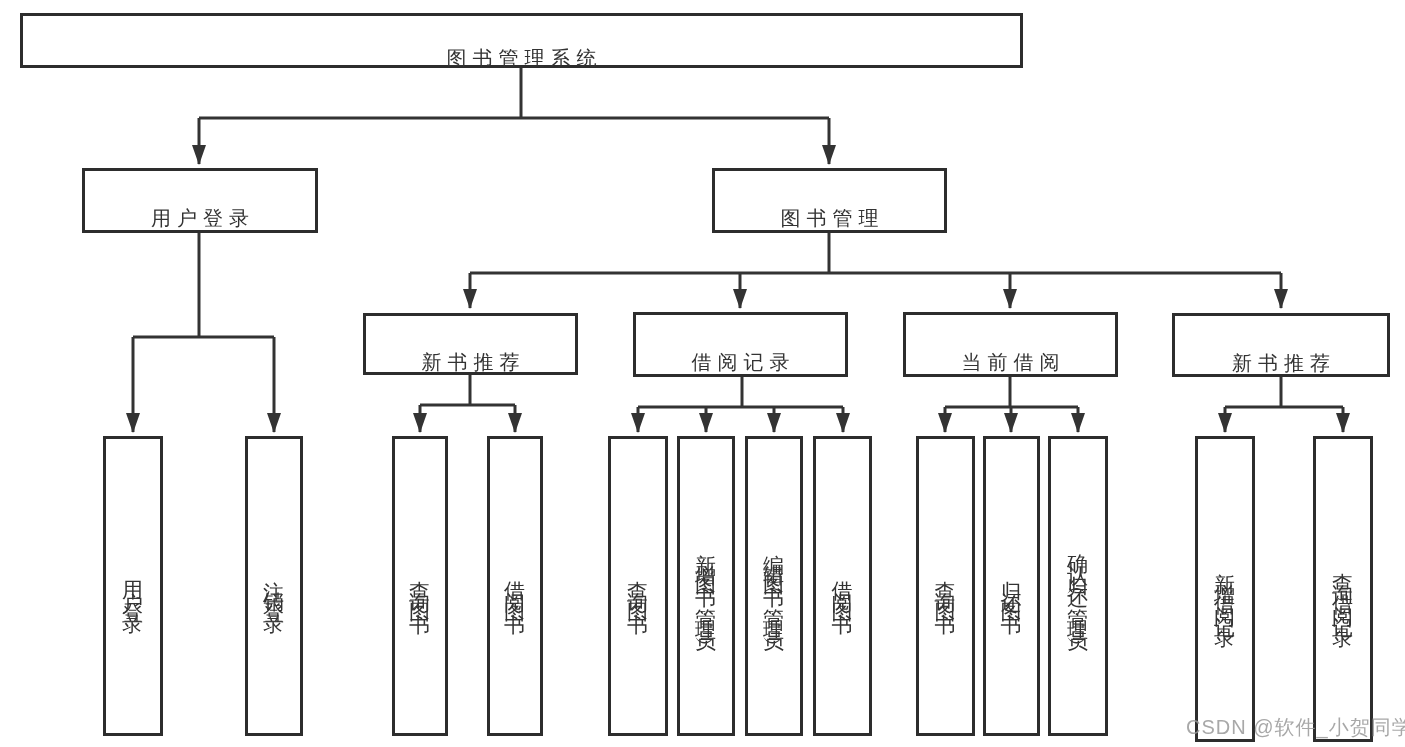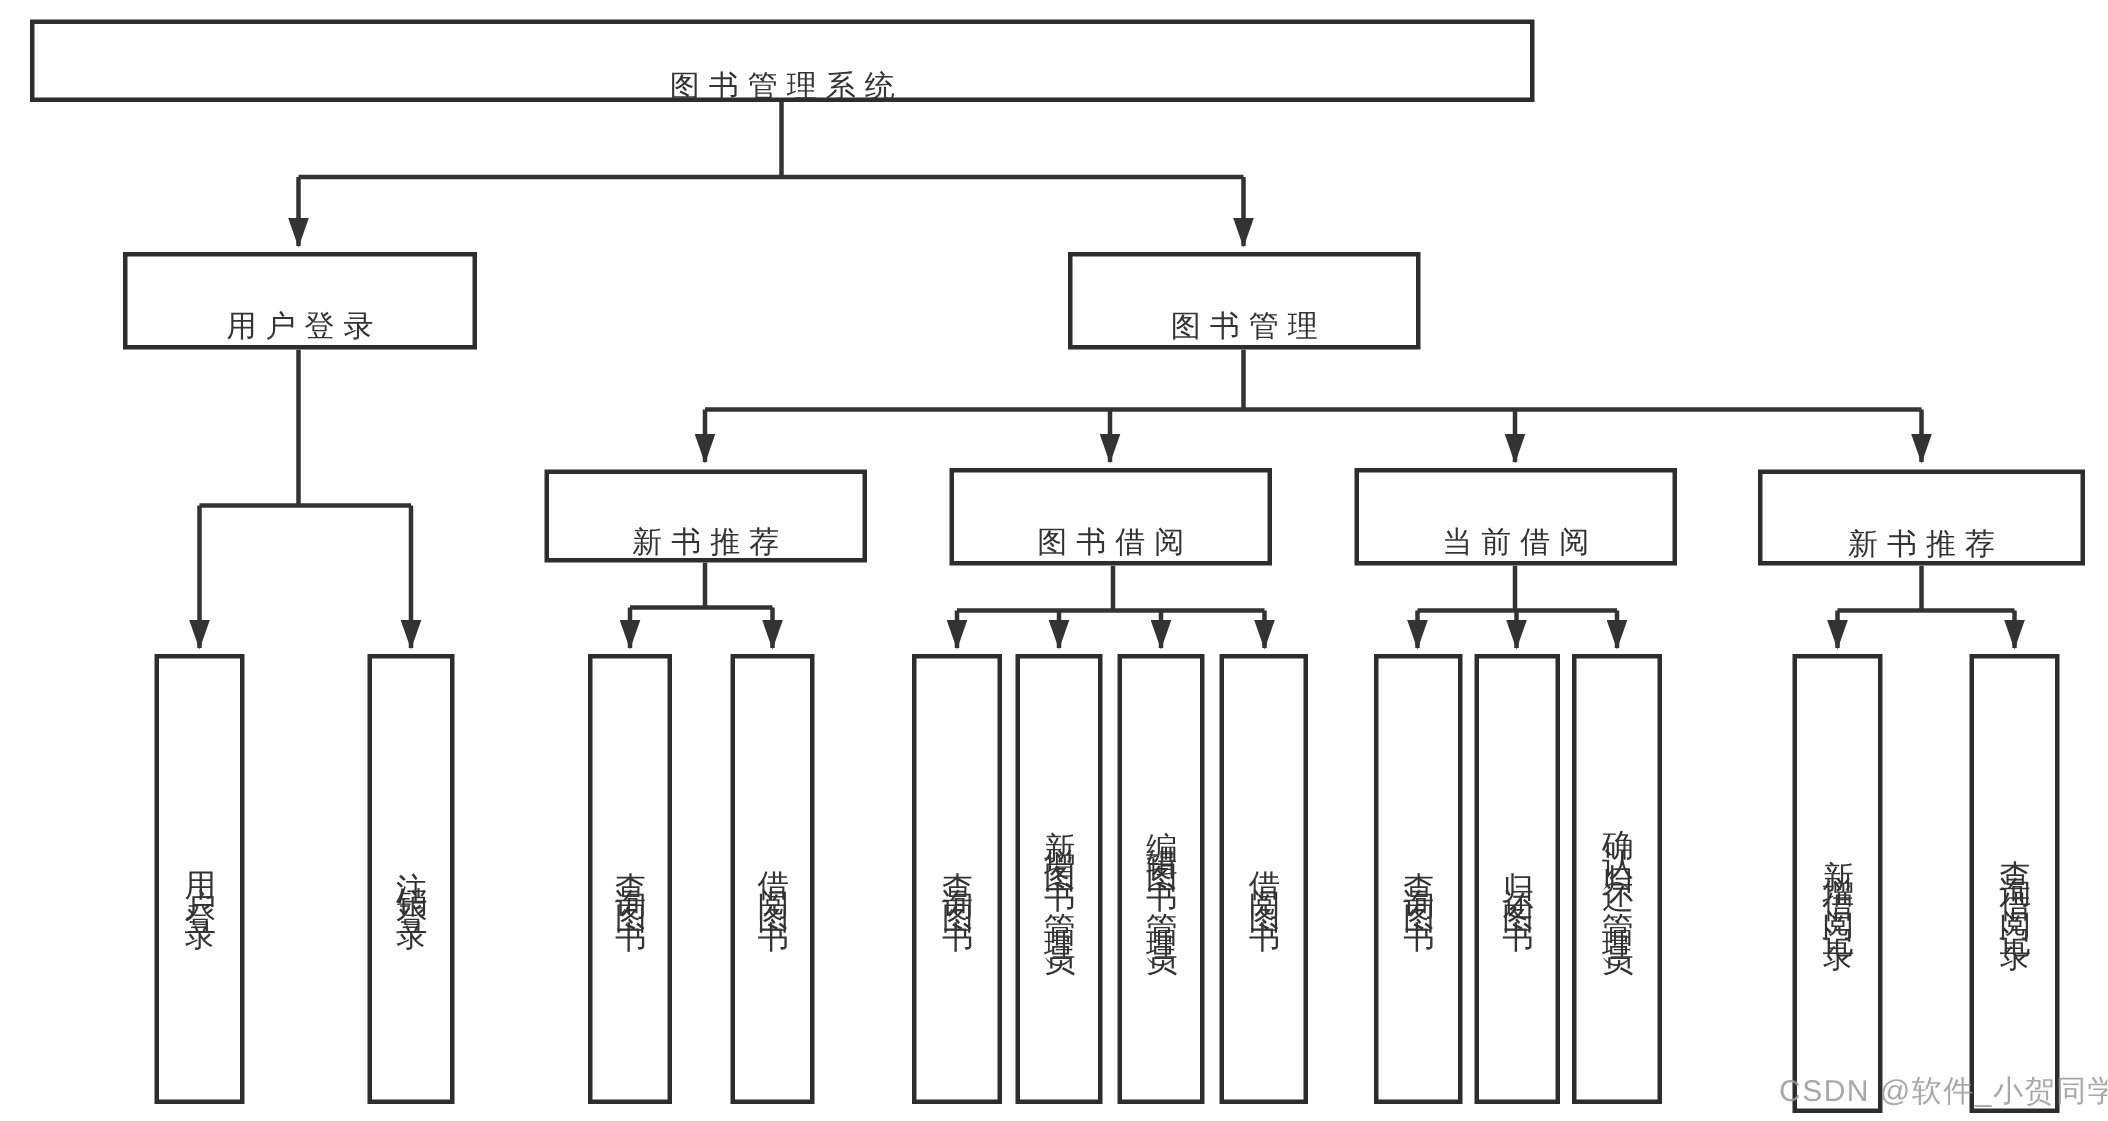--- a/index.html
+++ b/index.html
@@ -92,21 +92,21 @@
     <span>用户登录</span>
   </div>
   <div class="hbox" style="left:363px; top:313px; width:215px; height:62px;">
     <span>新书推荐</span>
   </div>
 
   <div class="hbox" style="left:712px; top:168px; width:235px; height:65px;">
     <span>图书管理</span>
   </div>
   <div class="hbox" style="left:633px; top:312px; width:215px; height:65px;">
-    <span>图书借阅</span>
+    <span>借阅记录</span>
   </div>
   <div class="hbox" style="left:903px; top:312px; width:215px; height:65px;text-align:center;">
     <span>当前借阅</span>
   </div>
   <div class="hbox" style="left:1172px; top:313px; width:218px; height:64px;">
     <span>新书推荐</span>
   </div>
 
   <div class="vbox" style="left:103px; width:60px;">
     <span>用户登录</span>

